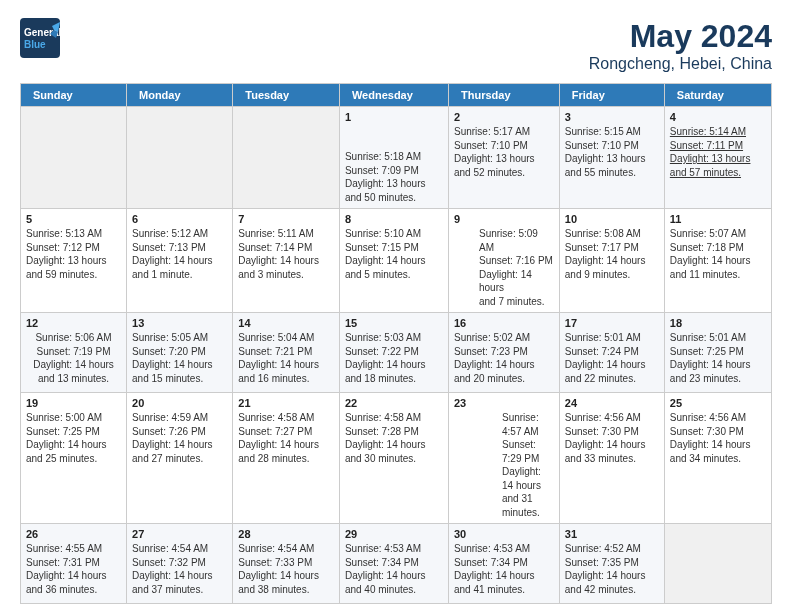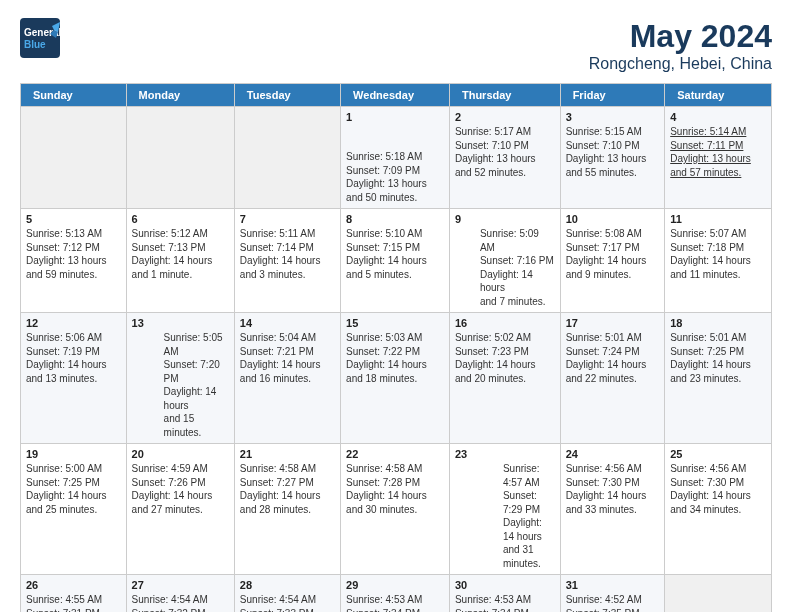--- a/index.html
+++ b/index.html
@@ -198,28 +198,28 @@
             <span class="day-number">11</span>
             <div class="day-info" style="white-space: pre-line;">Sunrise: 5:07 AM
 Sunset: 7:18 PM
 Daylight: 14 hours
 and 11 minutes.</div>
           </td>
         </tr>
         <tr>
           <td>
             <span class="day-number">12</span>
-            <div class="day-info" style="white-space: pre-line;">Sunrise: 5:06 AM
+            <div class="day-info" style="white-space: pre-line; text-align: center;">Sunrise: 5:06 AM
 Sunset: 7:19 PM
 Daylight: 14 hours
 and 13 minutes.</div>
           </td>
           <td>
             <span class="day-number">13</span>
-            <div class="day-info" style="white-space: pre-line; margin-left: 32px;">Sunrise: 5:05 AM
+            <div class="day-info" style="white-space: pre-line;">Sunrise: 5:05 AM
 Sunset: 7:20 PM
 Daylight: 14 hours
 and 15 minutes.</div>
           </td>
           <td>
             <span class="day-number">14</span>
             <div class="day-info" style="white-space: pre-line;">Sunrise: 5:04 AM
 Sunset: 7:21 PM
 Daylight: 14 hours
 and 16 minutes.</div>

